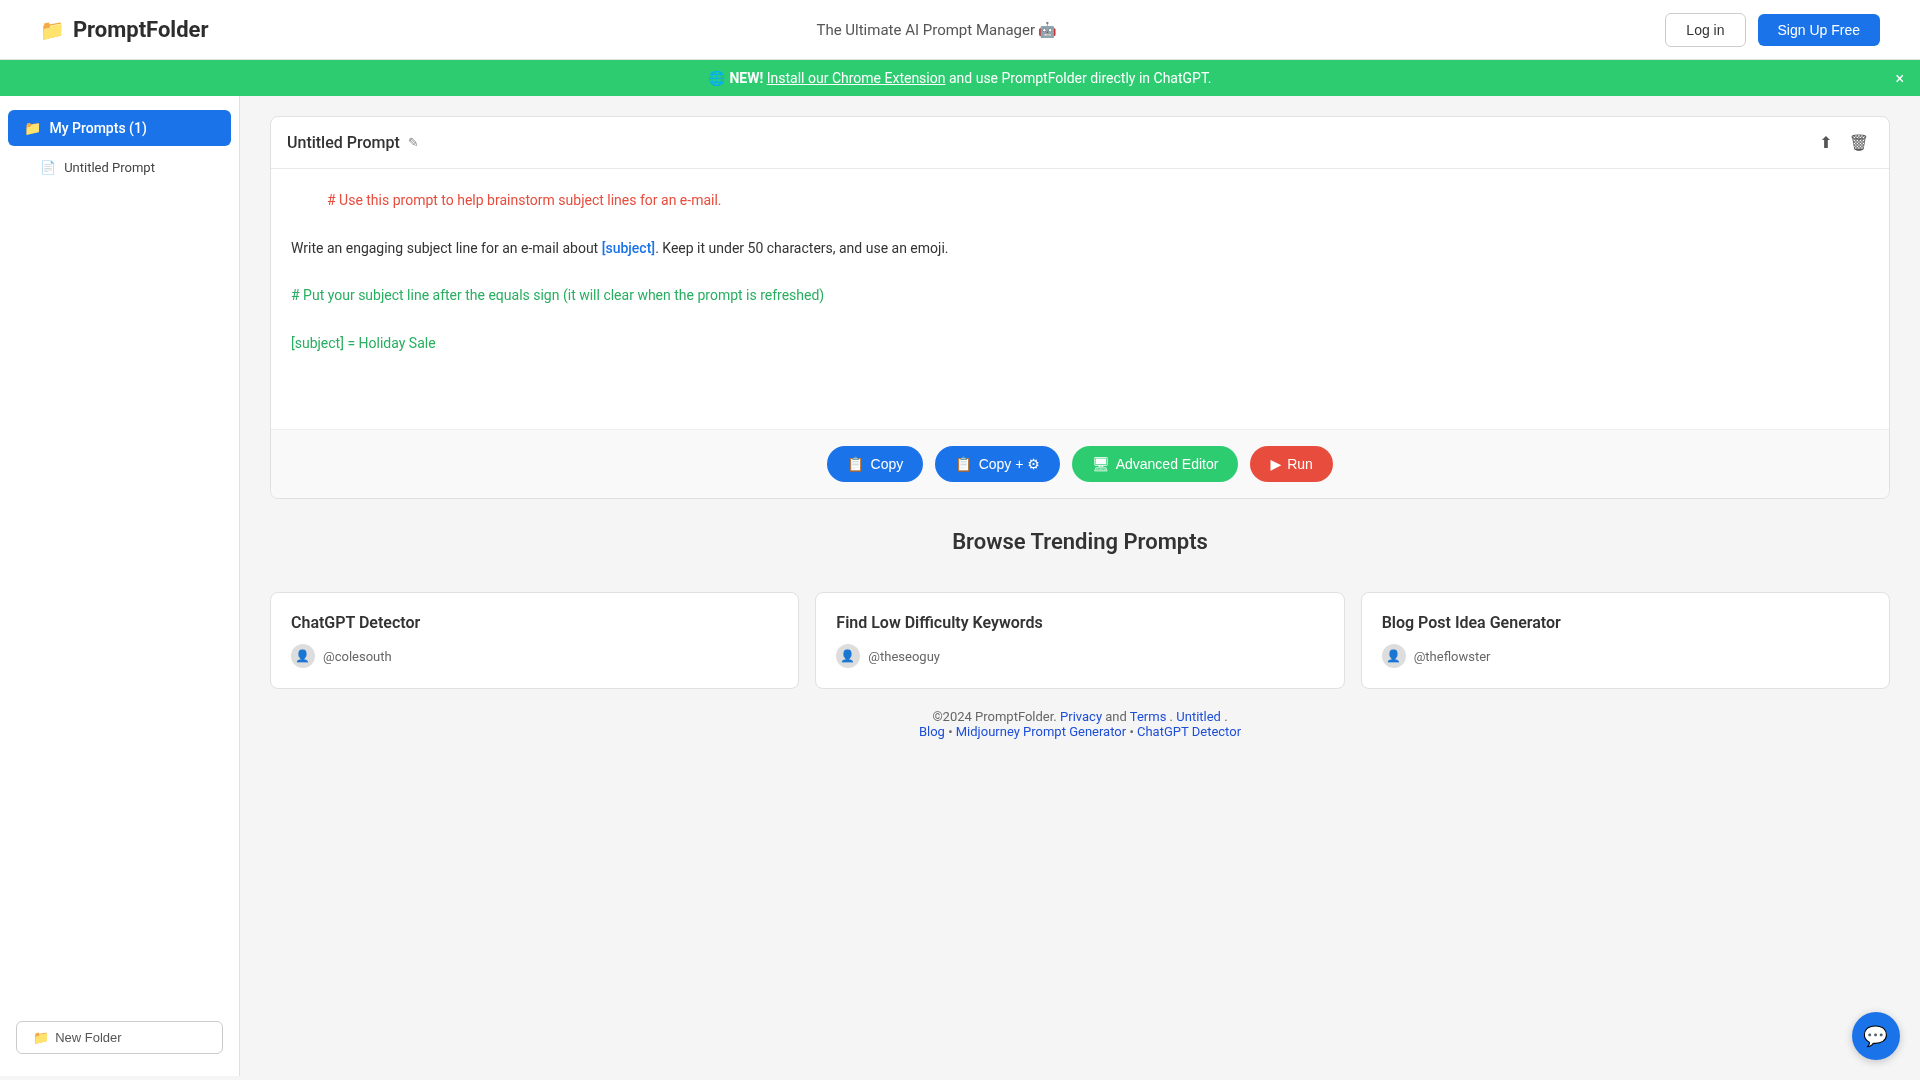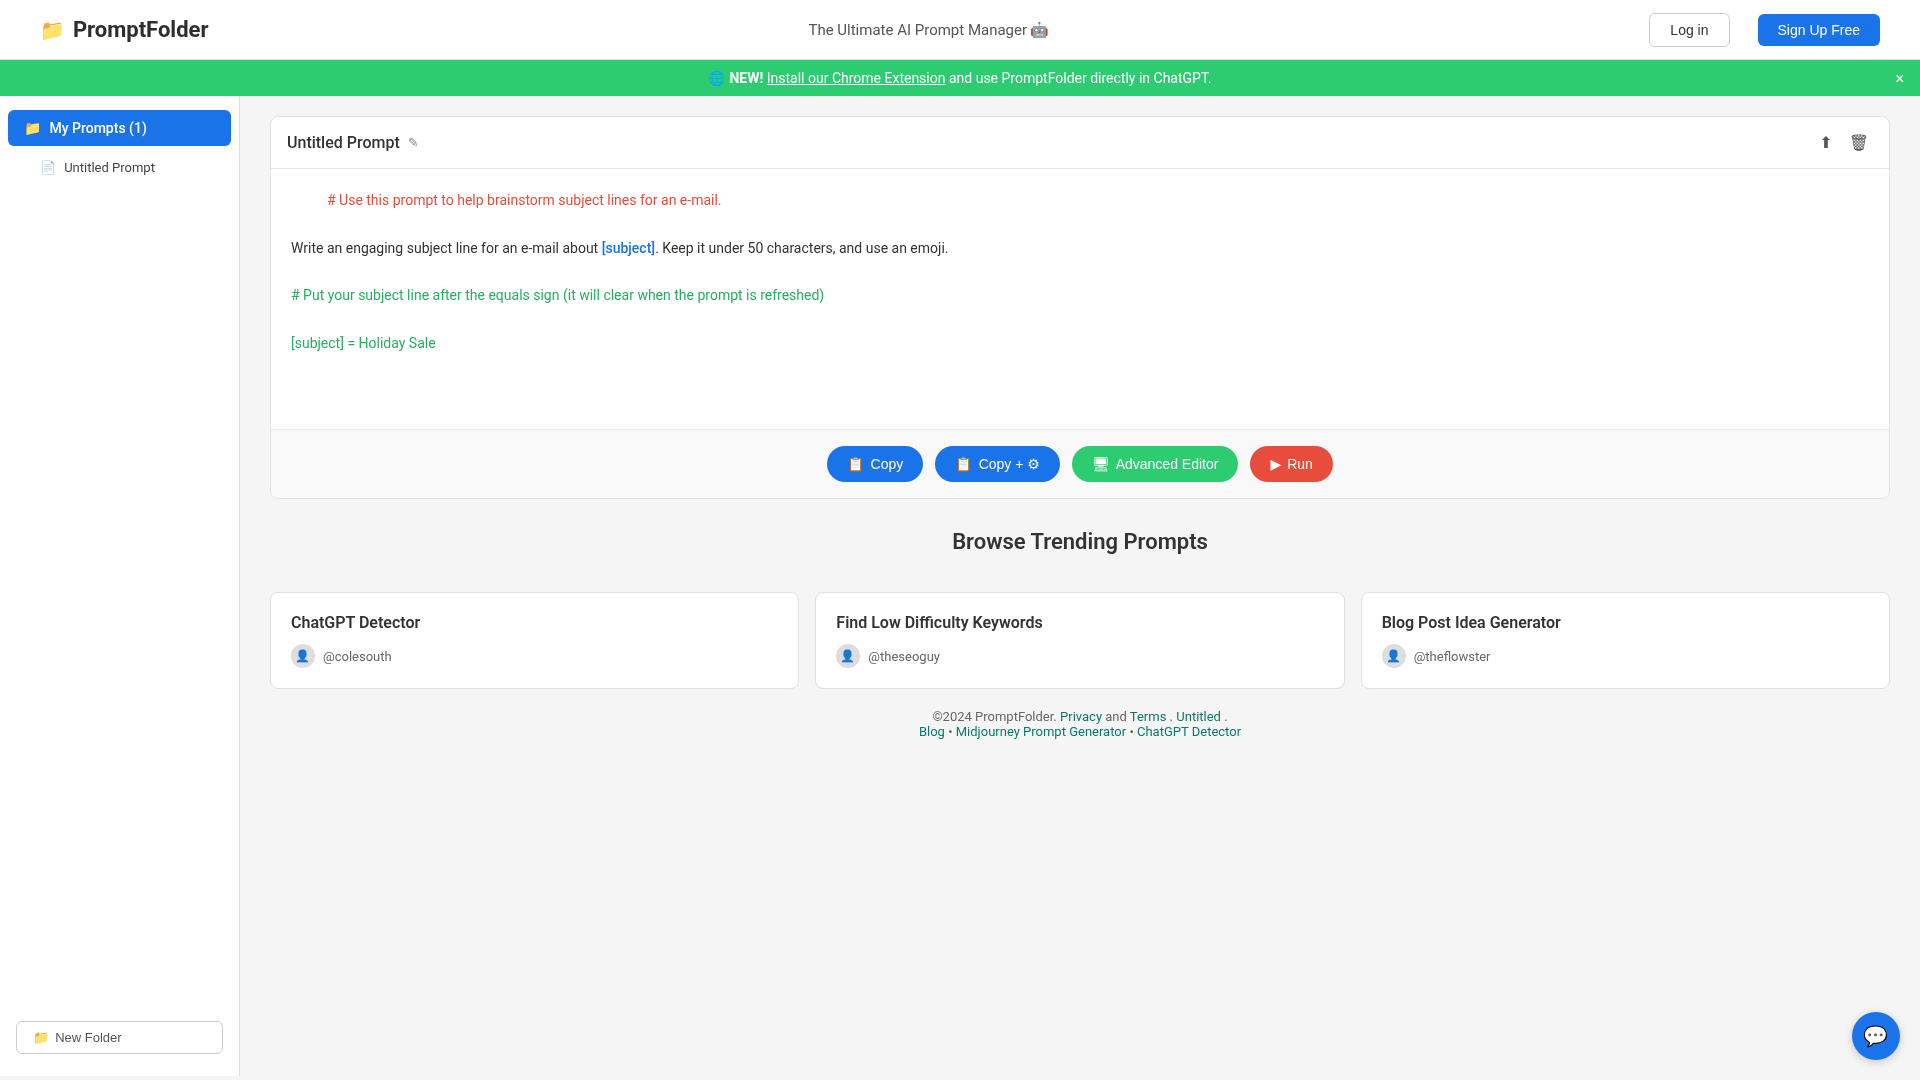--- a/index.html
+++ b/index.html
@@ -26,21 +26,21 @@
     .navbar-brand .logo-icon {
       font-size: 20px;
     }
     .navbar-center {
       font-size: 15px;
       color: #555;
     }
     .navbar-right {
       display: flex;
       align-items: center;
-      gap: 28px;
+      gap: 12px;
     }
     .btn-login {
       border: 1px solid #ccc;
       background: #fff;
       color: #333;
       padding: 8px 20px;
       border-radius: 6px;
       font-size: 14px;
       cursor: pointer;
     }
@@ -296,21 +296,21 @@
       font-size: 12px;
     }
 
     
     .footer {
       text-align: center;
       padding: 20px;
       font-size: 13px;
       color: #666;
     }
-    .footer a { color: #0f766e; text-decoration: none; margin-top: 47px; }
+    .footer a { color: #1d4ed8; text-decoration: none; margin-top: 47px; }
 
     
     .chat-btn {
       position: fixed;
       bottom: 20px;
       right: 20px;
       width: 48px;
       height: 48px;
       background: #1a73e8;
       color: #fff;

